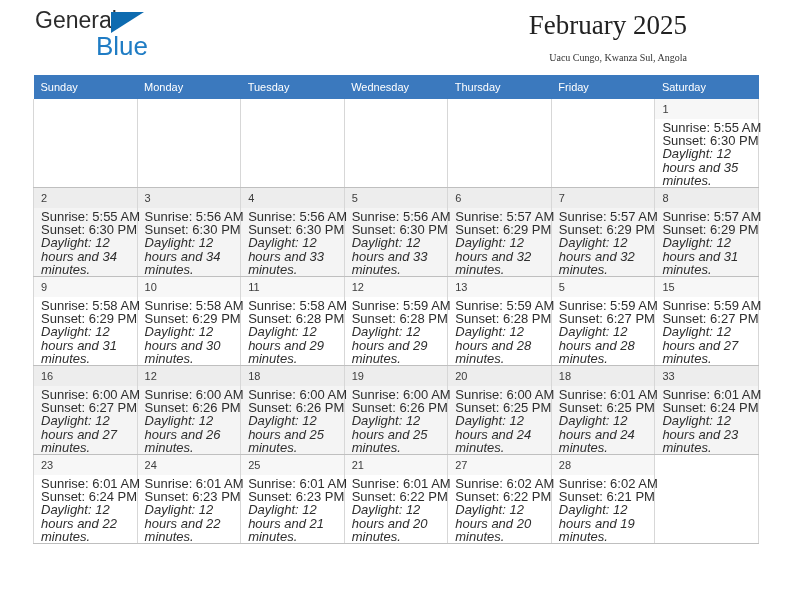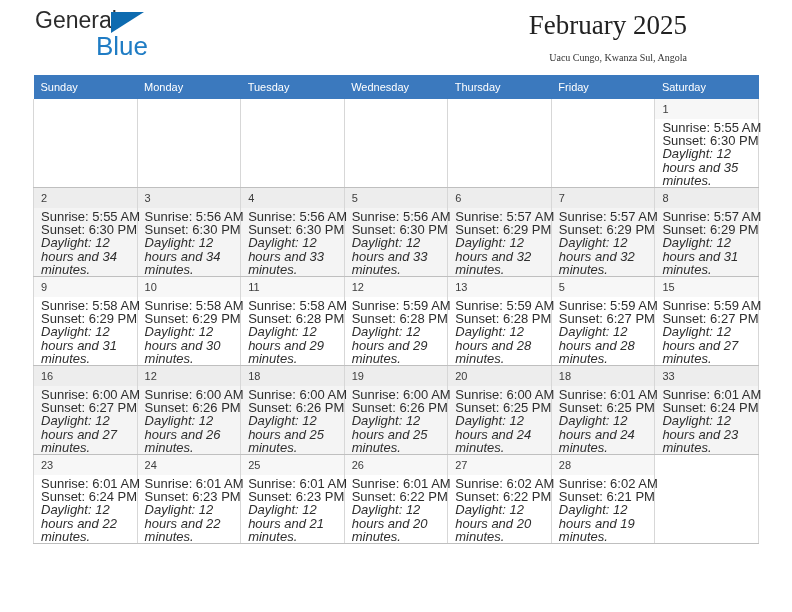--- a/index.html
+++ b/index.html
@@ -401,21 +401,21 @@
           </td>
           <td>
             <div class="daynum">25</div>
             <div class="info">
               <div>Sunrise: 6:01 AM</div>
               <div>Sunset: 6:23 PM</div>
               <div class="wrap">Daylight: 12 hours and 21 minutes.</div>
             </div>
           </td>
           <td>
-            <div class="daynum">26</div>
+            <div class="daynum">21</div>
             <div class="info">
               <div>Sunrise: 6:01 AM</div>
               <div>Sunset: 6:22 PM</div>
               <div class="wrap">Daylight: 12 hours and 20 minutes.</div>
             </div>
           </td>
           <td>
             <div class="daynum">27</div>
             <div class="info">
               <div>Sunrise: 6:02 AM</div>

